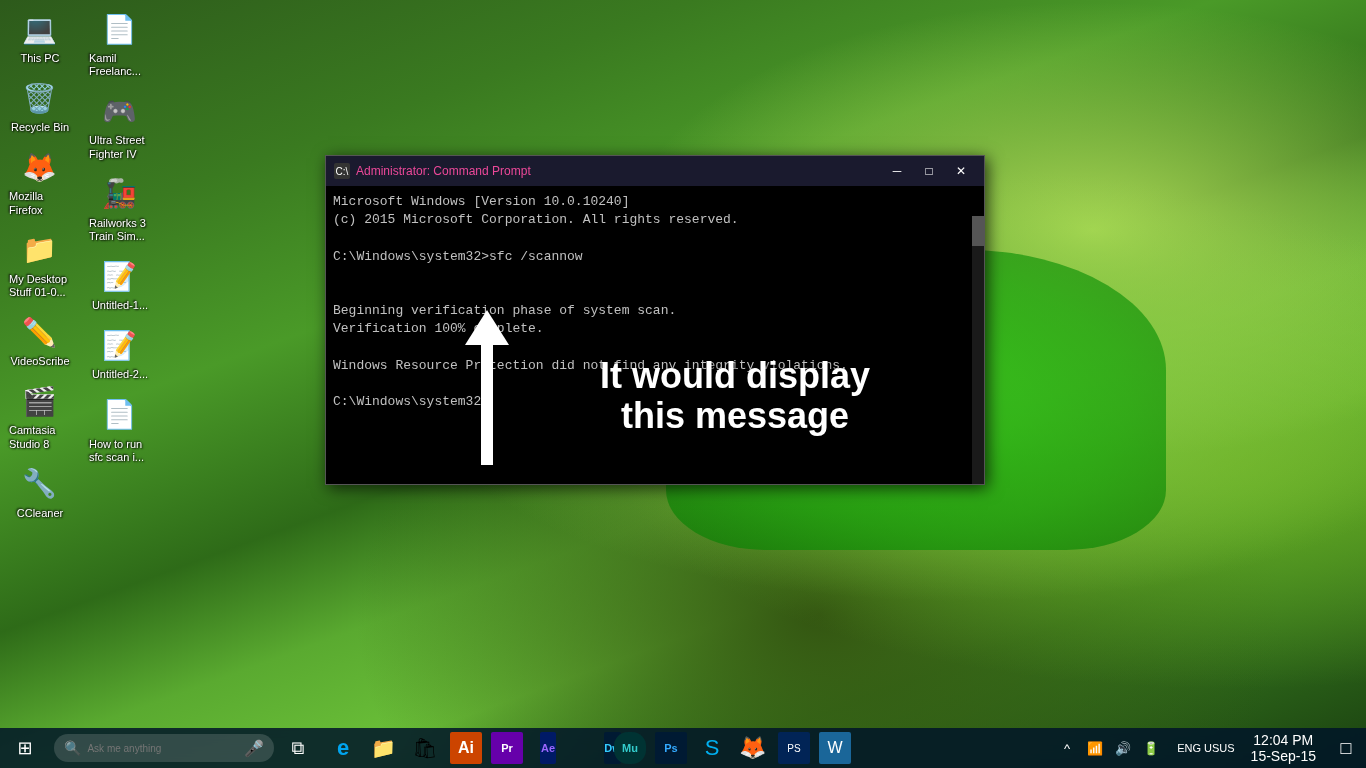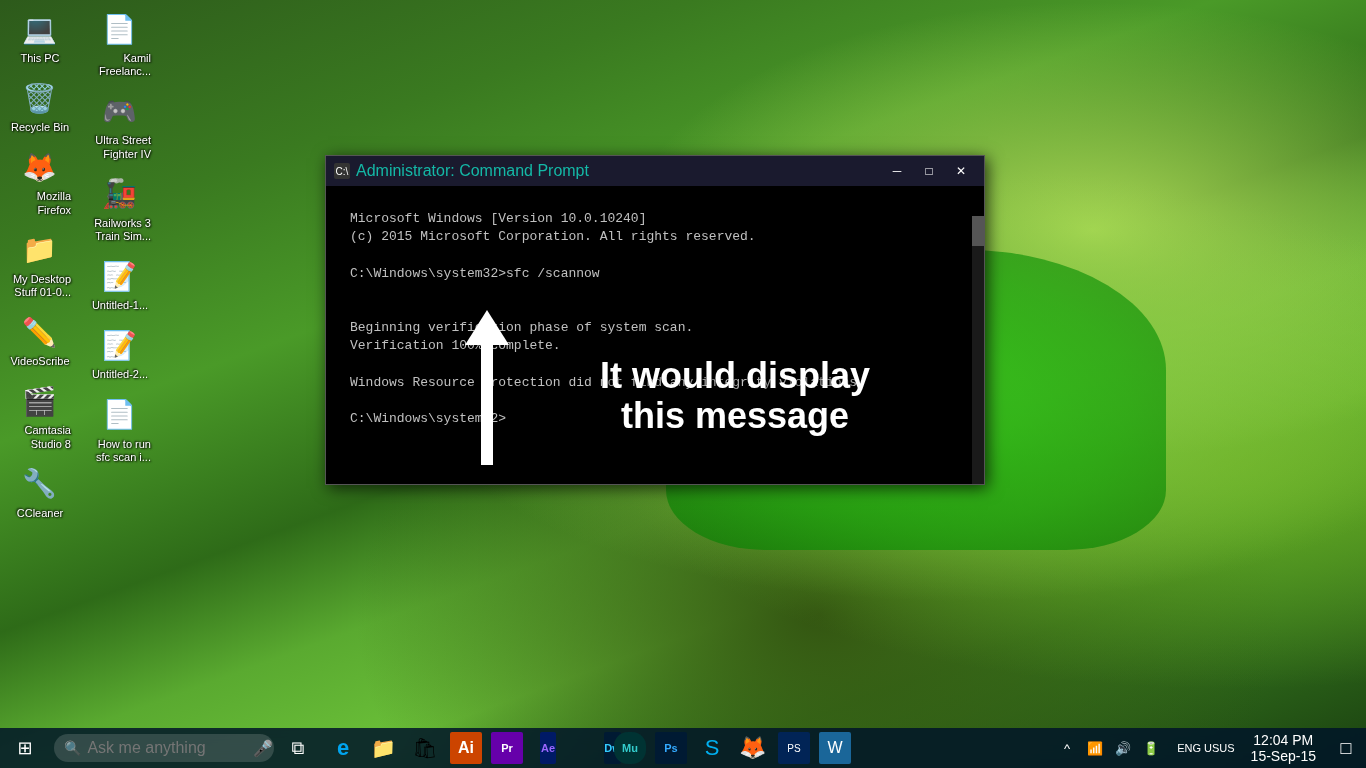--- a/index.html
+++ b/index.html
@@ -61,21 +61,21 @@
       margin-bottom: 3px;
       display: flex;
       align-items: center;
       justify-content: center;
       font-size: 28px;
     }
 
     .icon-label {
       color: white;
       font-size: 11px;
-      text-align: right;
+      text-align: left;
       text-shadow: 1px 1px 2px black, -1px -1px 2px black;
       word-break: break-word;
       line-height: 1.2;
     }
 
     .icons-column {
       position: absolute;
       top: 5px;
       display: flex;
       flex-direction: column;
@@ -123,22 +123,22 @@
       background: #333;
       border-radius: 2px;
       display: flex;
       align-items: center;
       justify-content: center;
       font-size: 10px;
       color: white;
     }
 
     #cmd-titlebar .title-text {
-      color: #14b8a6;
-      font-size: 16px;
+      color: #ec4899;
+      font-size: 12px;
     }
 
     #cmd-titlebar .win-buttons {
       display: flex;
       gap: 2px;
     }
 
     #cmd-titlebar .win-btn {
       width: 30px;
       height: 20px;
@@ -151,21 +151,21 @@
       align-items: center;
       justify-content: center;
     }
 
     #cmd-content {
       flex: 1;
       background: #000;
       color: #c0c0c0;
       font-family: 'Courier New', monospace;
       font-size: 13px;
-      padding: 24px;
+      padding: 7px;
       overflow-y: auto;
       position: relative;
     }
 
     #cmd-content .cmd-line {
       white-space: pre;
       line-height: 1.4;
     }
 
     
@@ -245,21 +245,21 @@
       padding: 0 10px;
       gap: 6px;
       margin: 0 4px;
     }
 
     #search-bar input {
       background: transparent;
       border: none;
       outline: none;
       color: rgba(255,255,255,0.8);
-      font-size: 16px;
+      font-size: 10px;
       width: 160px;
     }
 
     #search-bar .search-icon {
       color: rgba(255,255,255,0.6);
       font-size: 14px;
     }
 
     .taskbar-icon {
       width: 40px;

